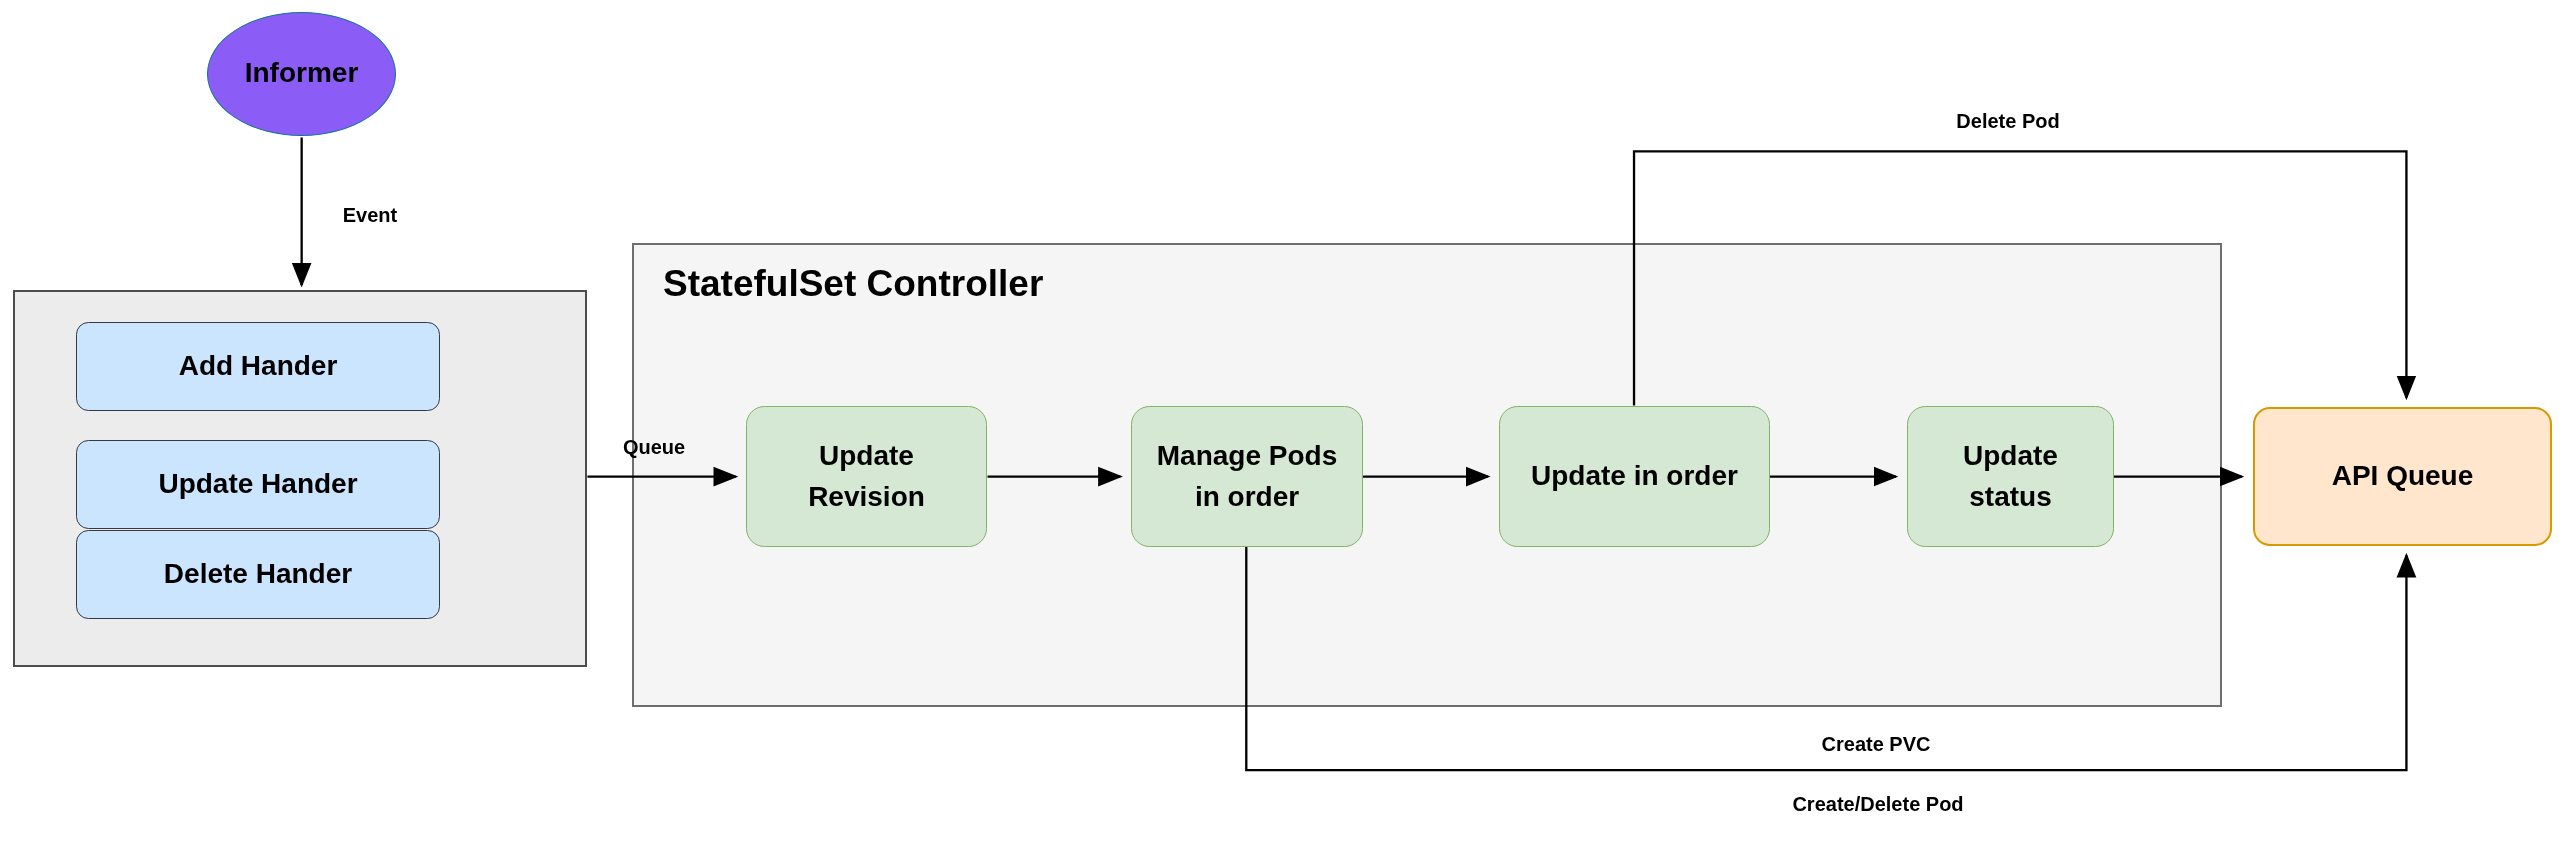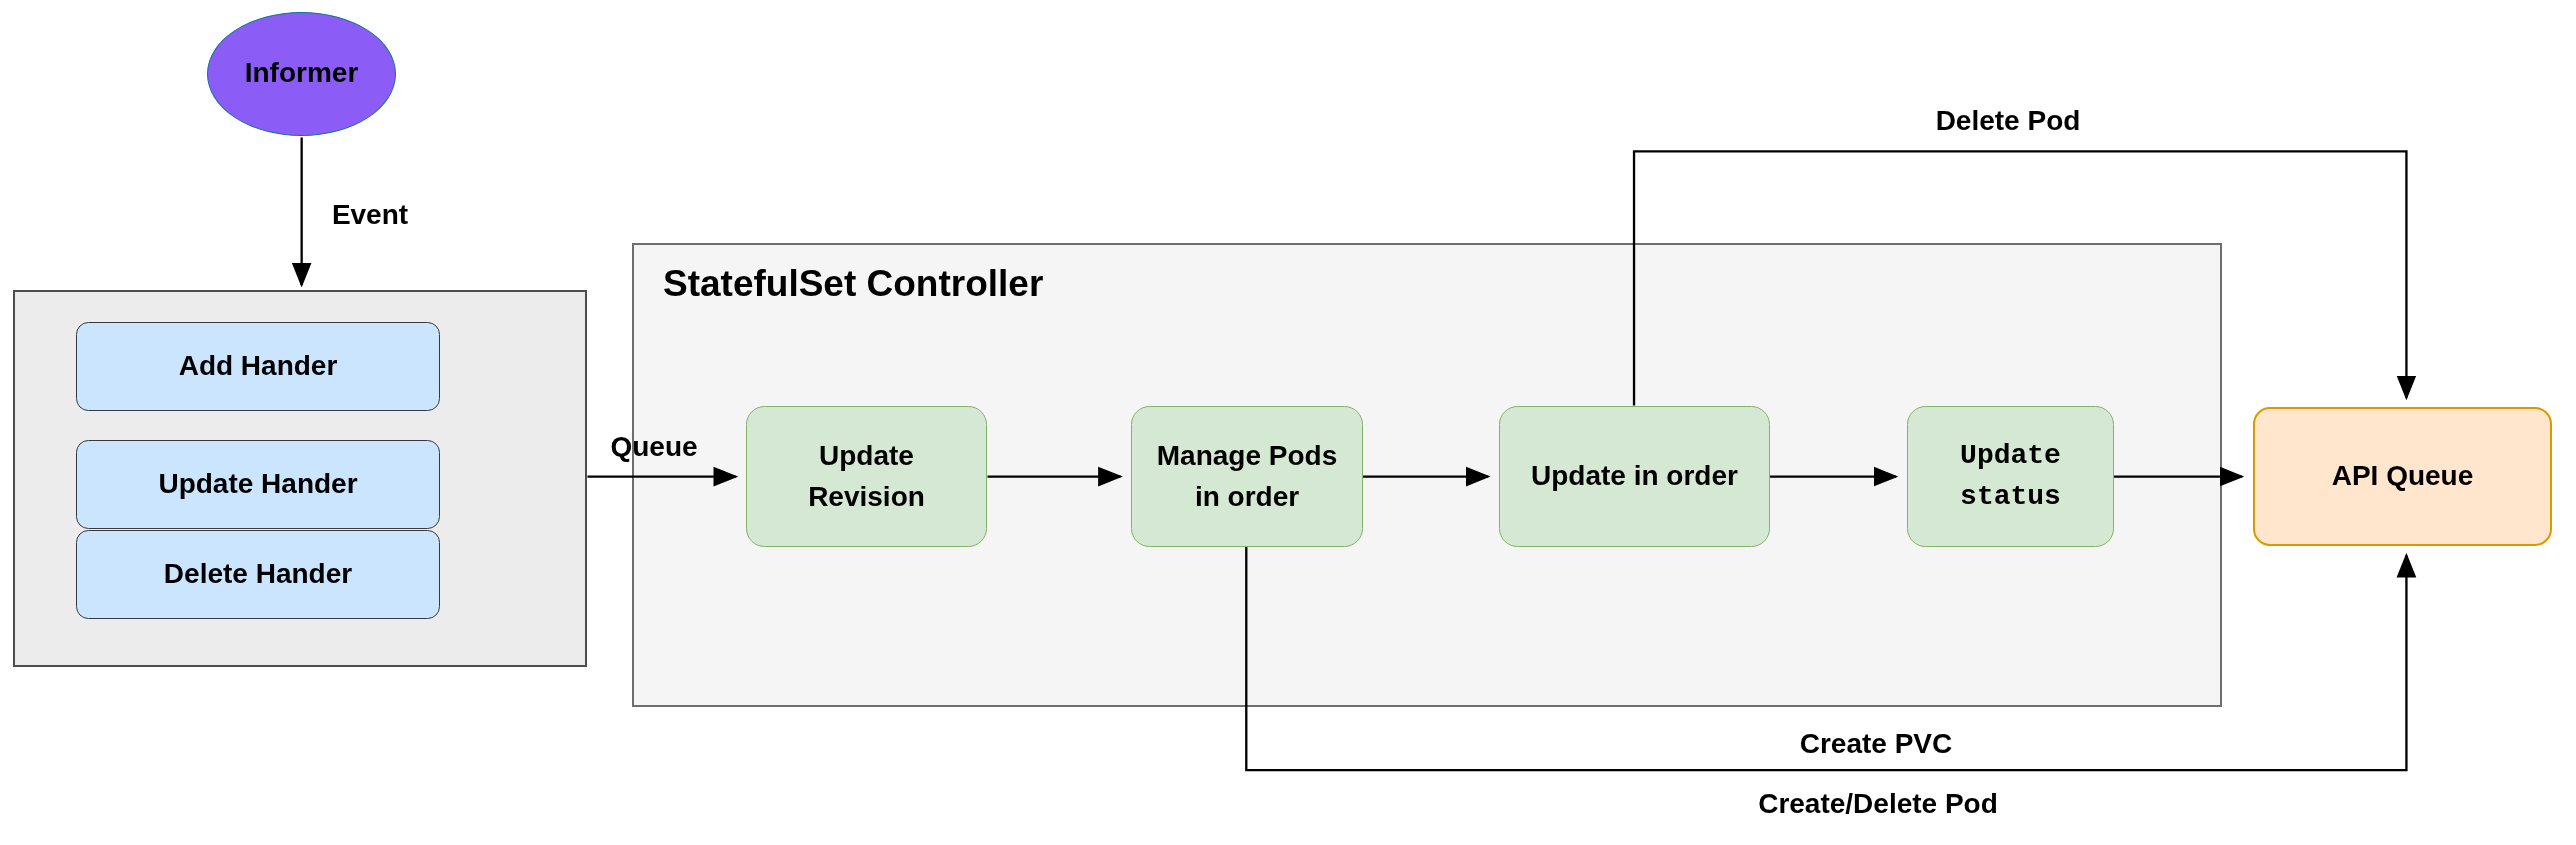--- a/index.html
+++ b/index.html
@@ -42,32 +42,32 @@
     position:absolute;left:29px;top:18.5px;
     font-size:37px;line-height:1.1;white-space:nowrap;
   }
   .step{
     background:#D5E8D4;border:1.9px solid #82B366;border-radius:18.5px;
     top:406px;height:141px;
   }
   #step-update-revision{left:746px;width:241px;}
   #step-manage-pods{left:1131px;width:232px;}
   #step-update-in-order{left:1499px;width:271px;}
-  #step-update-status{left:1907px;width:207px;font-family:Liberation Mono, monospace;}
+  #step-update-status{left:1907px;width:207px;}
   #api-server{
     left:2253px;top:407px;width:299px;height:139px;
     background:#FFE6CC;border:2.3px solid #D79B00;border-radius:17px;
   }
   .wrap-170{width:131px;}
   .wrap-240{width:185px;}
   .wrap-160{width:124px;}
   .edge-label{
     position:absolute;
     transform:translate(-50%,-50%);
-    font-size:28px;white-space:nowrap;
+    font-size:20px;white-space:nowrap;
     background:transparent;
   }
   #edges-svg{
     position:absolute;left:0;top:0;width:2576px;height:845px;
     pointer-events:none;
   }
   #edges-svg path.connector{
     stroke:#000;stroke-width:3px;fill:none;
   }
 </style>

